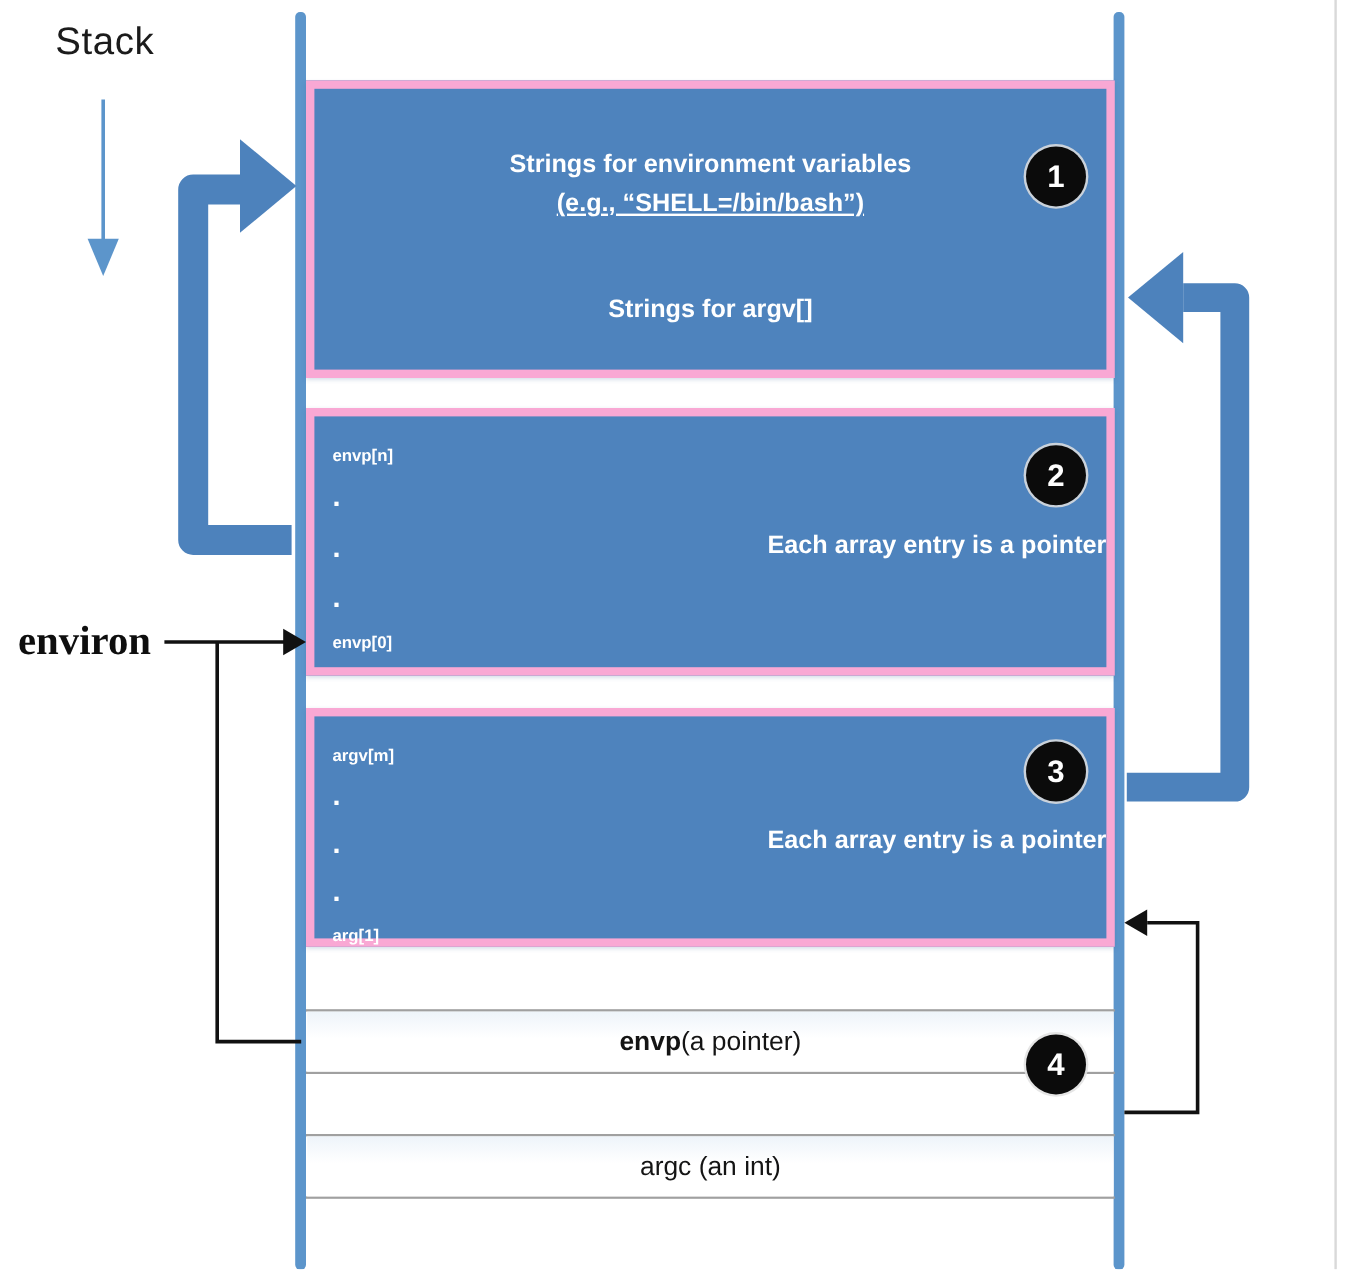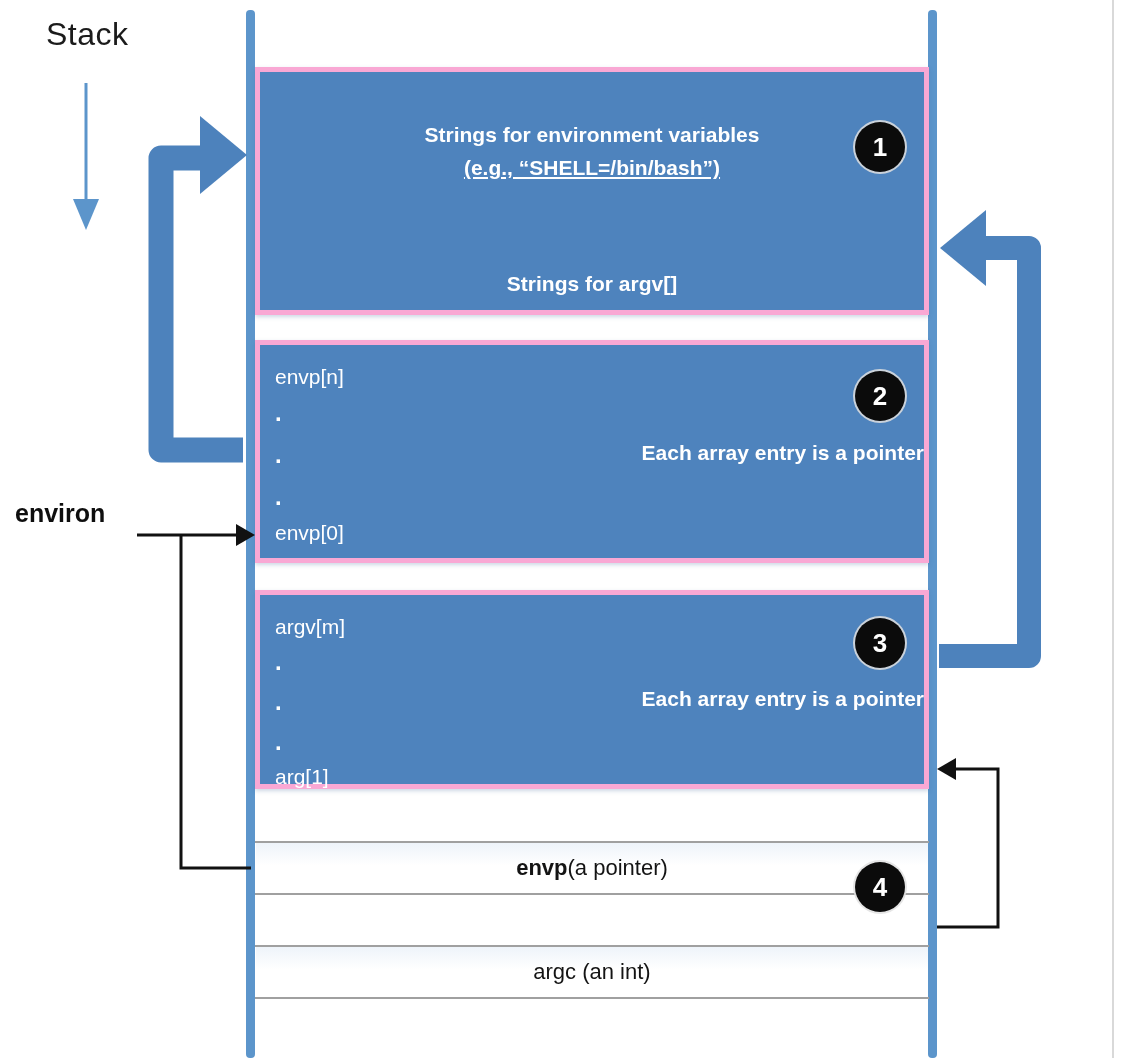--- a/index.html
+++ b/index.html
@@ -9,46 +9,47 @@
   }
   .page-edge {
     position:absolute; top:0; left:1112px; width:2px; height:1058px;
     background:#d9d9d9;
   }
   .stack-title {
     position:absolute; left:46px; top:16px; font-size:32px; color:#1b1b1b;
     letter-spacing:0.5px;
   }
   .environ-label {
-    position:absolute; left:15px; top:499px; font-size:25px; font-weight:bold;
+    position:absolute; left:15px; top:516px; font-size:34px; font-weight:bold;
     color:#0e0e0e;
+    font-family:Liberation Serif, serif;
   }
   .rail {
     position:absolute; top:10px; width:9px; height:1048px;
     background:#5c95cb; border-radius:4px; z-index:1;
   }
   .rail.left  { left:246px; }
   .rail.right { left:928px; }
 
   .memblock {
     position:absolute; left:255px; width:674px; box-sizing:border-box;
-    background:#4e83bd; border:5px solid #f9a8d4; color:#ffffff; z-index:2;
+    background:#4e83bd; border:7px solid #f9a8d4; color:#ffffff; z-index:2;
     box-shadow:0 2px 4px rgba(60,100,150,0.25);
   }
   #box1 { top:67px;  height:248px; }
   #box2 { top:340px; height:223px; }
   #box3 { top:590px; height:199px; }
 
   .center-line { text-align:center; font-weight:bold; font-size:21px; line-height:26px; }
   #box1 .l1 { margin-top:50px; }
   #box1 .l2 { margin-top:7px;text-decoration:underline; }
-  #box1 .l3 { margin-top:90px; }
+  #box1 .l3 { margin-top:62px; }
 
   .side-col { position:absolute; left:15px; top:18px; }
-  .side-label { font-weight:normal; font-size:21px; height:30px; line-height:28px; }
+  .side-label { font-weight:bold; font-size:14px; height:30px; line-height:28px; }
   .side-dot   { font-weight:bold; font-size:24px; height:42px; line-height:40px; }
   #box3 .side-dot { height:40px; line-height:38px; }
   .box-note {
     position:absolute; left:0; right:0; text-align:right;
     font-weight:bold; font-size:21px;
   }
   #box2 .box-note { top:96px; }
   #box3 .box-note { top:92px; }
 
   .badge {

